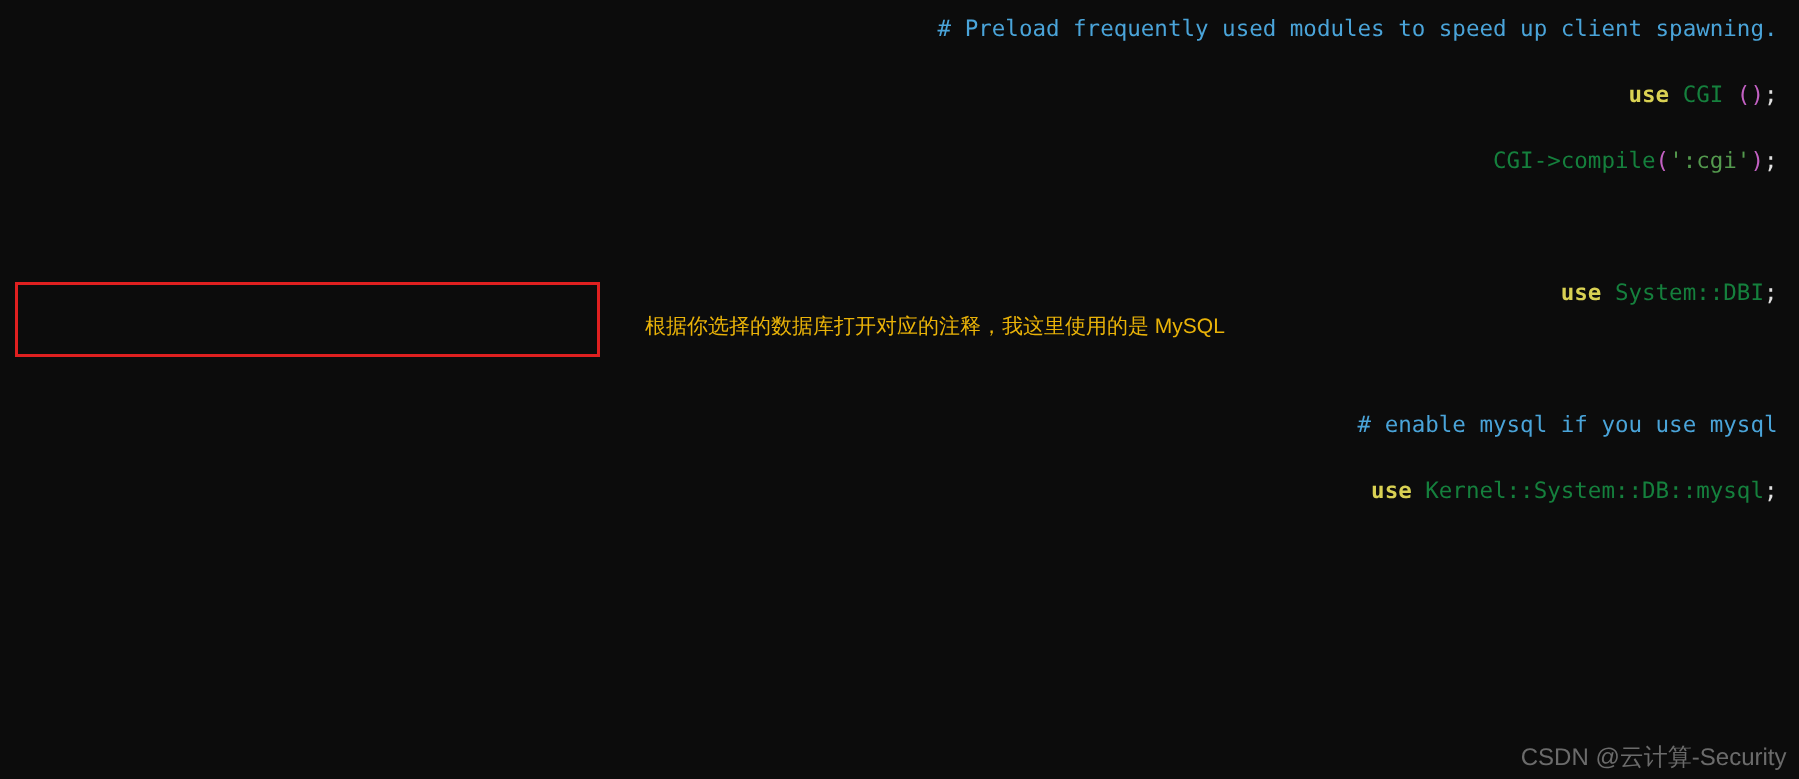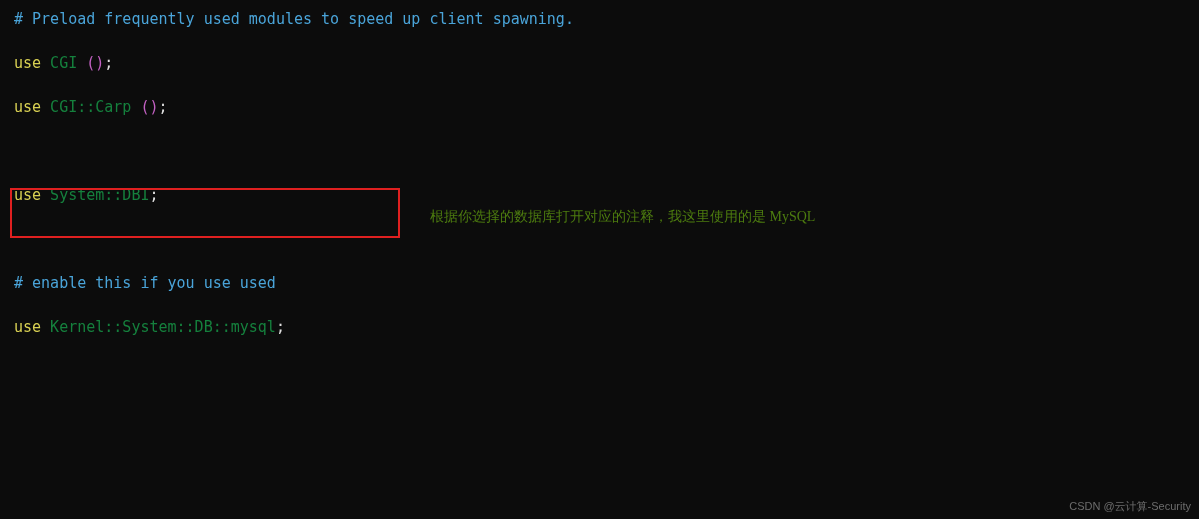--- a/index.html
+++ b/index.html
@@ -8,60 +8,60 @@
       font-family: "Consolas", "Courier New", monospace;
       font-size: 15px;
       line-height: 22px;
       color: #cccccc;
       width: 1199px;
       height: 519px;
       padding: 8px 14px;
       position: relative;
       overflow: hidden;
     }
-    .line { white-space: pre; height: 22px; }
+    .line { white-space: pre; height: 22px; text-align: right; }
     .comment { color: #4aa4d9; }
-    .keyword { color: #d9d153; }
+    .keyword { color: #d9d153; font-weight: bold; }
     .module  { color: #15803d; }
     .str     { color: #549a4e; }
     .paren   { color: #c361c3; }
     .semi    { color: #e0e0e0; }
     .highlight-box {
       position: absolute;
       border: 2px solid #e02020;
       pointer-events: none;
     }
     .annotation {
       position: absolute;
-      color: #4d7c0f;
-      font-family: Liberation Serif, serif;
+      color: #eab308;
+      font-family: Liberation Sans, sans-serif;
       font-size: 14px;
       white-space: nowrap;
     }
     .watermark {
       position: absolute;
       right: 8px;
       bottom: 2px;
       color: #aaaaaa;
       opacity: 0.6;
       font-family: "PingFang SC","Microsoft YaHei",sans-serif;
-      font-size: 11px;
+      font-size: 16px;
       text-align: center;
     }
   </style>
 </head>
 <body>
 
 <pre><div class="line"><span class="comment"># Preload frequently used modules to speed up client spawning.</span></div>
 <div class="line"><span class="keyword">use</span><span class="module"> CGI </span><span class="paren">()</span><span class="semi">;</span></div>
-<div class="line"><span class="keyword">use</span><span class="module"> CGI::Carp </span><span class="paren">()</span><span class="semi">;</span></div>
+<div class="line"><span class="module">CGI-&gt;compile</span><span class="paren">(</span><span class="str">':cgi'</span><span class="paren">)</span><span class="semi">;</span></div>
 <div class="line"></div>
 <div class="line"><span class="keyword">use</span><span class="module"> System::DBI</span><span class="semi">;</span></div>
 <div class="line"></div>
-<div class="line"><span class="comment"># enable this if you use used</span></div>
+<div class="line"><span class="comment"># enable mysql if you use mysql</span></div>
 <div class="line"><span class="keyword">use</span><span class="module"> Kernel::System::DB::mysql</span><span class="semi">;</span></div>
 <div class="line"></div>
 
 
 
 
 
 
 
 

